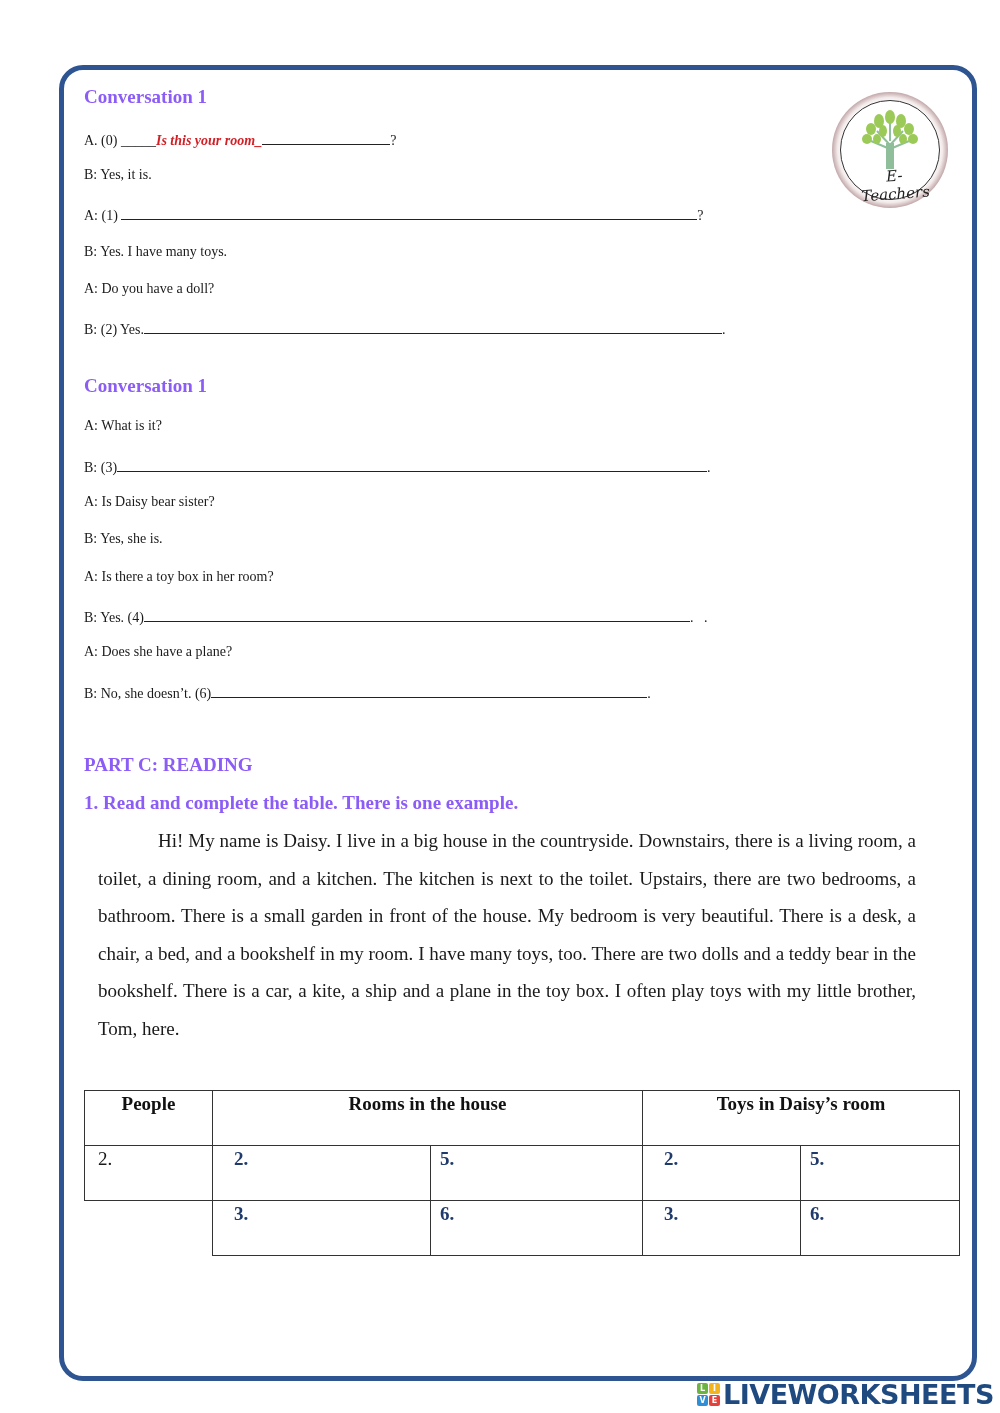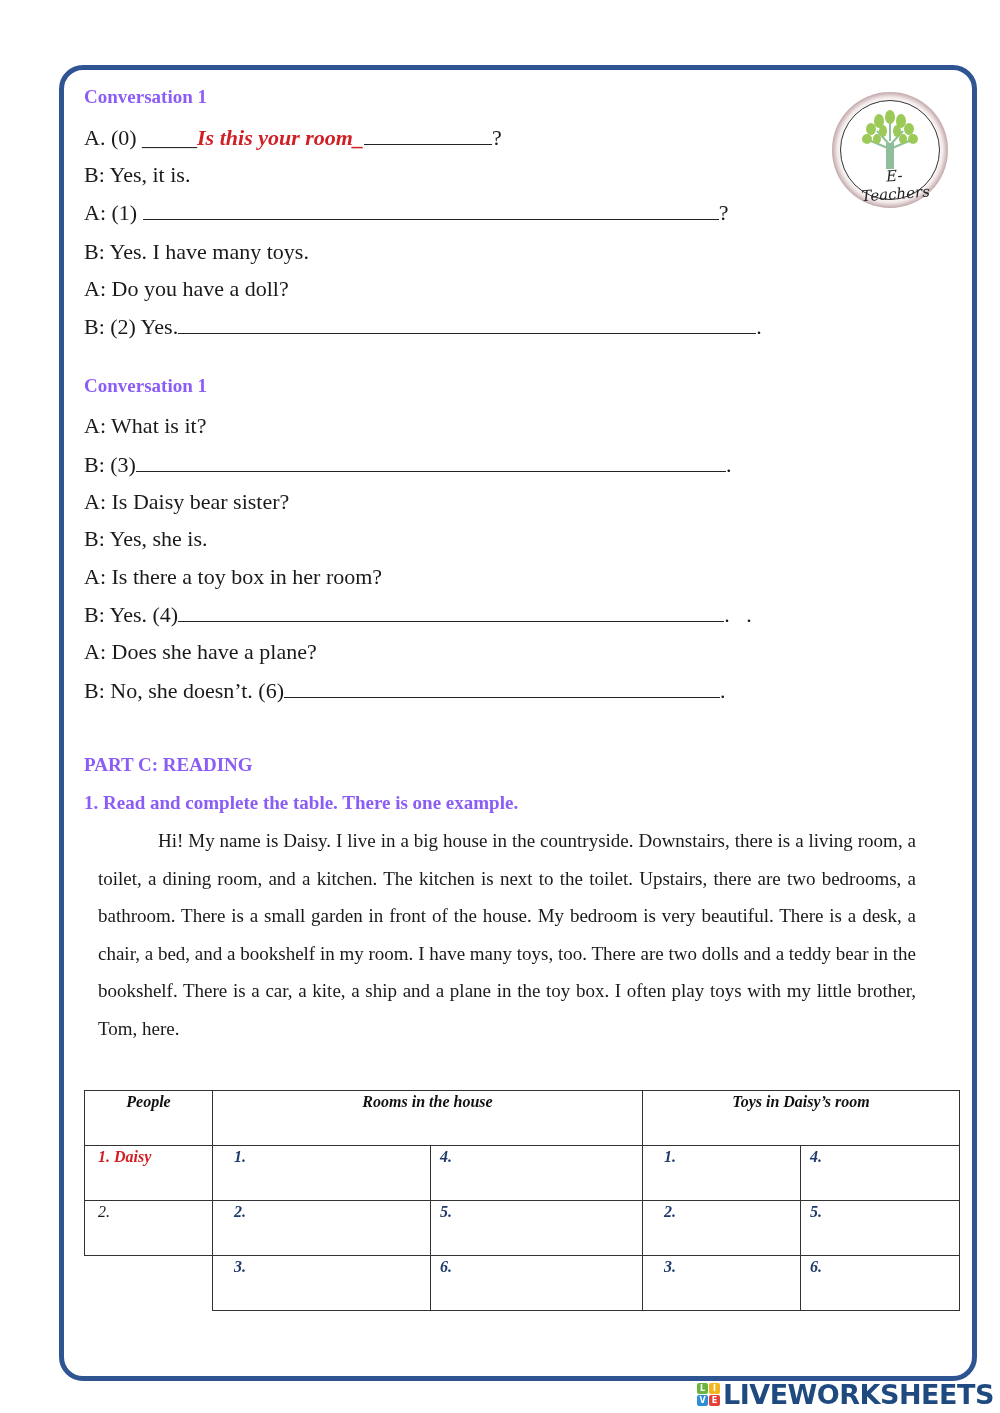--- a/index.html
+++ b/index.html
@@ -8,29 +8,29 @@
   .frame { position: absolute; left: 59px; top: 65px; width: 908px; height: 1306px;
            border: 5px solid #2e5591; border-radius: 24px; box-sizing: content-box; }
   .logo { position: absolute; left: 832px; top: 92px; width: 116px; height: 116px; border-radius: 50%;
           background: radial-gradient(circle, #ffffff 58%, #f3eaea 64%, #b89a9d 72%, #8a5a60 78%, #c9b6b8 86%, rgba(255,255,255,0) 94%); }
   .logo-inner { position: absolute; left: 8px; top: 8px; width: 98px; height: 98px; border-radius: 50%;
                 border: 1px solid #333; background: #fff; }
   .logo-inner svg { position: absolute; left: 0; top: 0; }
   .logo-text { position: absolute; left: 14px; top: 66px; width: 80px; text-align: center;
                font-family: "DejaVu Serif", serif; font-style: italic; font-size: 15px; color: #222;
                transform: rotate(-4deg); }
-  .line { position: absolute; left: 84px; font-size: 22px; line-height: 22px; white-space: nowrap; }
+  .line { position: absolute; left: 84px; font-size: 14px; line-height: 22px; white-space: nowrap; }
   .heading { color: #8b5cf6; font-weight: bold; font-size: 19px; }
   .answer { color: #d01f25; font-weight: bold; font-style: italic; }
   .blank { display: inline-block; border-bottom: 1.5px solid #222; height: 18px; vertical-align: baseline; }
   .para { position: absolute; left: 98px; width: 818px; font-size: 19px; line-height: 37.6px;
           text-align: justify; text-indent: 60px; }
   table.grid { position: absolute; left: 84px; top: 1090px; border-collapse: collapse; }
-  table.grid td { border: 1.5px solid #333; vertical-align: top; font-size: 16px; padding: 2px 0 0 0;
-                  height: 52px; box-sizing: border-box; font-style: italic; }
+  table.grid td { border: 1.5px solid #333; vertical-align: top; font-size: 19px; padding: 2px 0 0 0;
+                  height: 52px; box-sizing: border-box; }
   table.grid td.hd { font-weight: bold; text-align: center; color: #111; }
   table.grid td.num { font-weight: bold; color: #1f3a6b; padding-left: 21px; }
   table.grid td.people { padding-left: 13px; }
   table.grid td.ex { color: #d01f25; font-weight: bold; }
   table.grid td.noborder { border: none; border-right: 1.5px solid #333; border-top: 1.5px solid #333; }
   .brand { position: absolute; left: 697px; top: 1378px; height: 32px; display: flex; align-items: center; }
   .brand-icon { display: grid; grid-template-columns: 11px 11px; grid-template-rows: 11px 11px; gap: 1px; margin-right: 3px; }
   .brand-icon span { font-family: "DejaVu Sans", sans-serif; font-size: 8px; font-weight: bold; color: #fff;
                      display: flex; align-items: center; justify-content: center; border-radius: 2px; }
   .brand-text { font-family: "DejaVu Sans", sans-serif; font-weight: bold; font-size: 27px; color: #1f4a80;
@@ -118,27 +118,20 @@
       <col style="width:158px">
       <col style="width:159px">
   </colgroup>
   <tbody>
       <tr style="height:55px">
     <td class="hd">People</td>
     <td class="hd" colspan="2">Rooms in the house</td>
     <td class="hd" colspan="2">Toys in Daisy’s room</td>
   </tr>
   <tr style="height:55px">
-    <td class="people ex">1.  Daisy</td>
-    <td class="num">1.</td>
-    <td class="num" style="padding-left:9px">4.</td>
-    <td class="num">1.</td>
-    <td class="num" style="padding-left:9px">4.</td>
-  </tr>
-  <tr style="height:55px">
     <td class="people">2.</td>
     <td class="num">2.</td>
     <td class="num" style="padding-left:9px">5.</td>
     <td class="num">2.</td>
     <td class="num" style="padding-left:9px">5.</td>
   </tr>
   <tr style="height:55px">
     <td class="noborder"></td>
     <td class="num">3.</td>
     <td class="num" style="padding-left:9px">6.</td>

